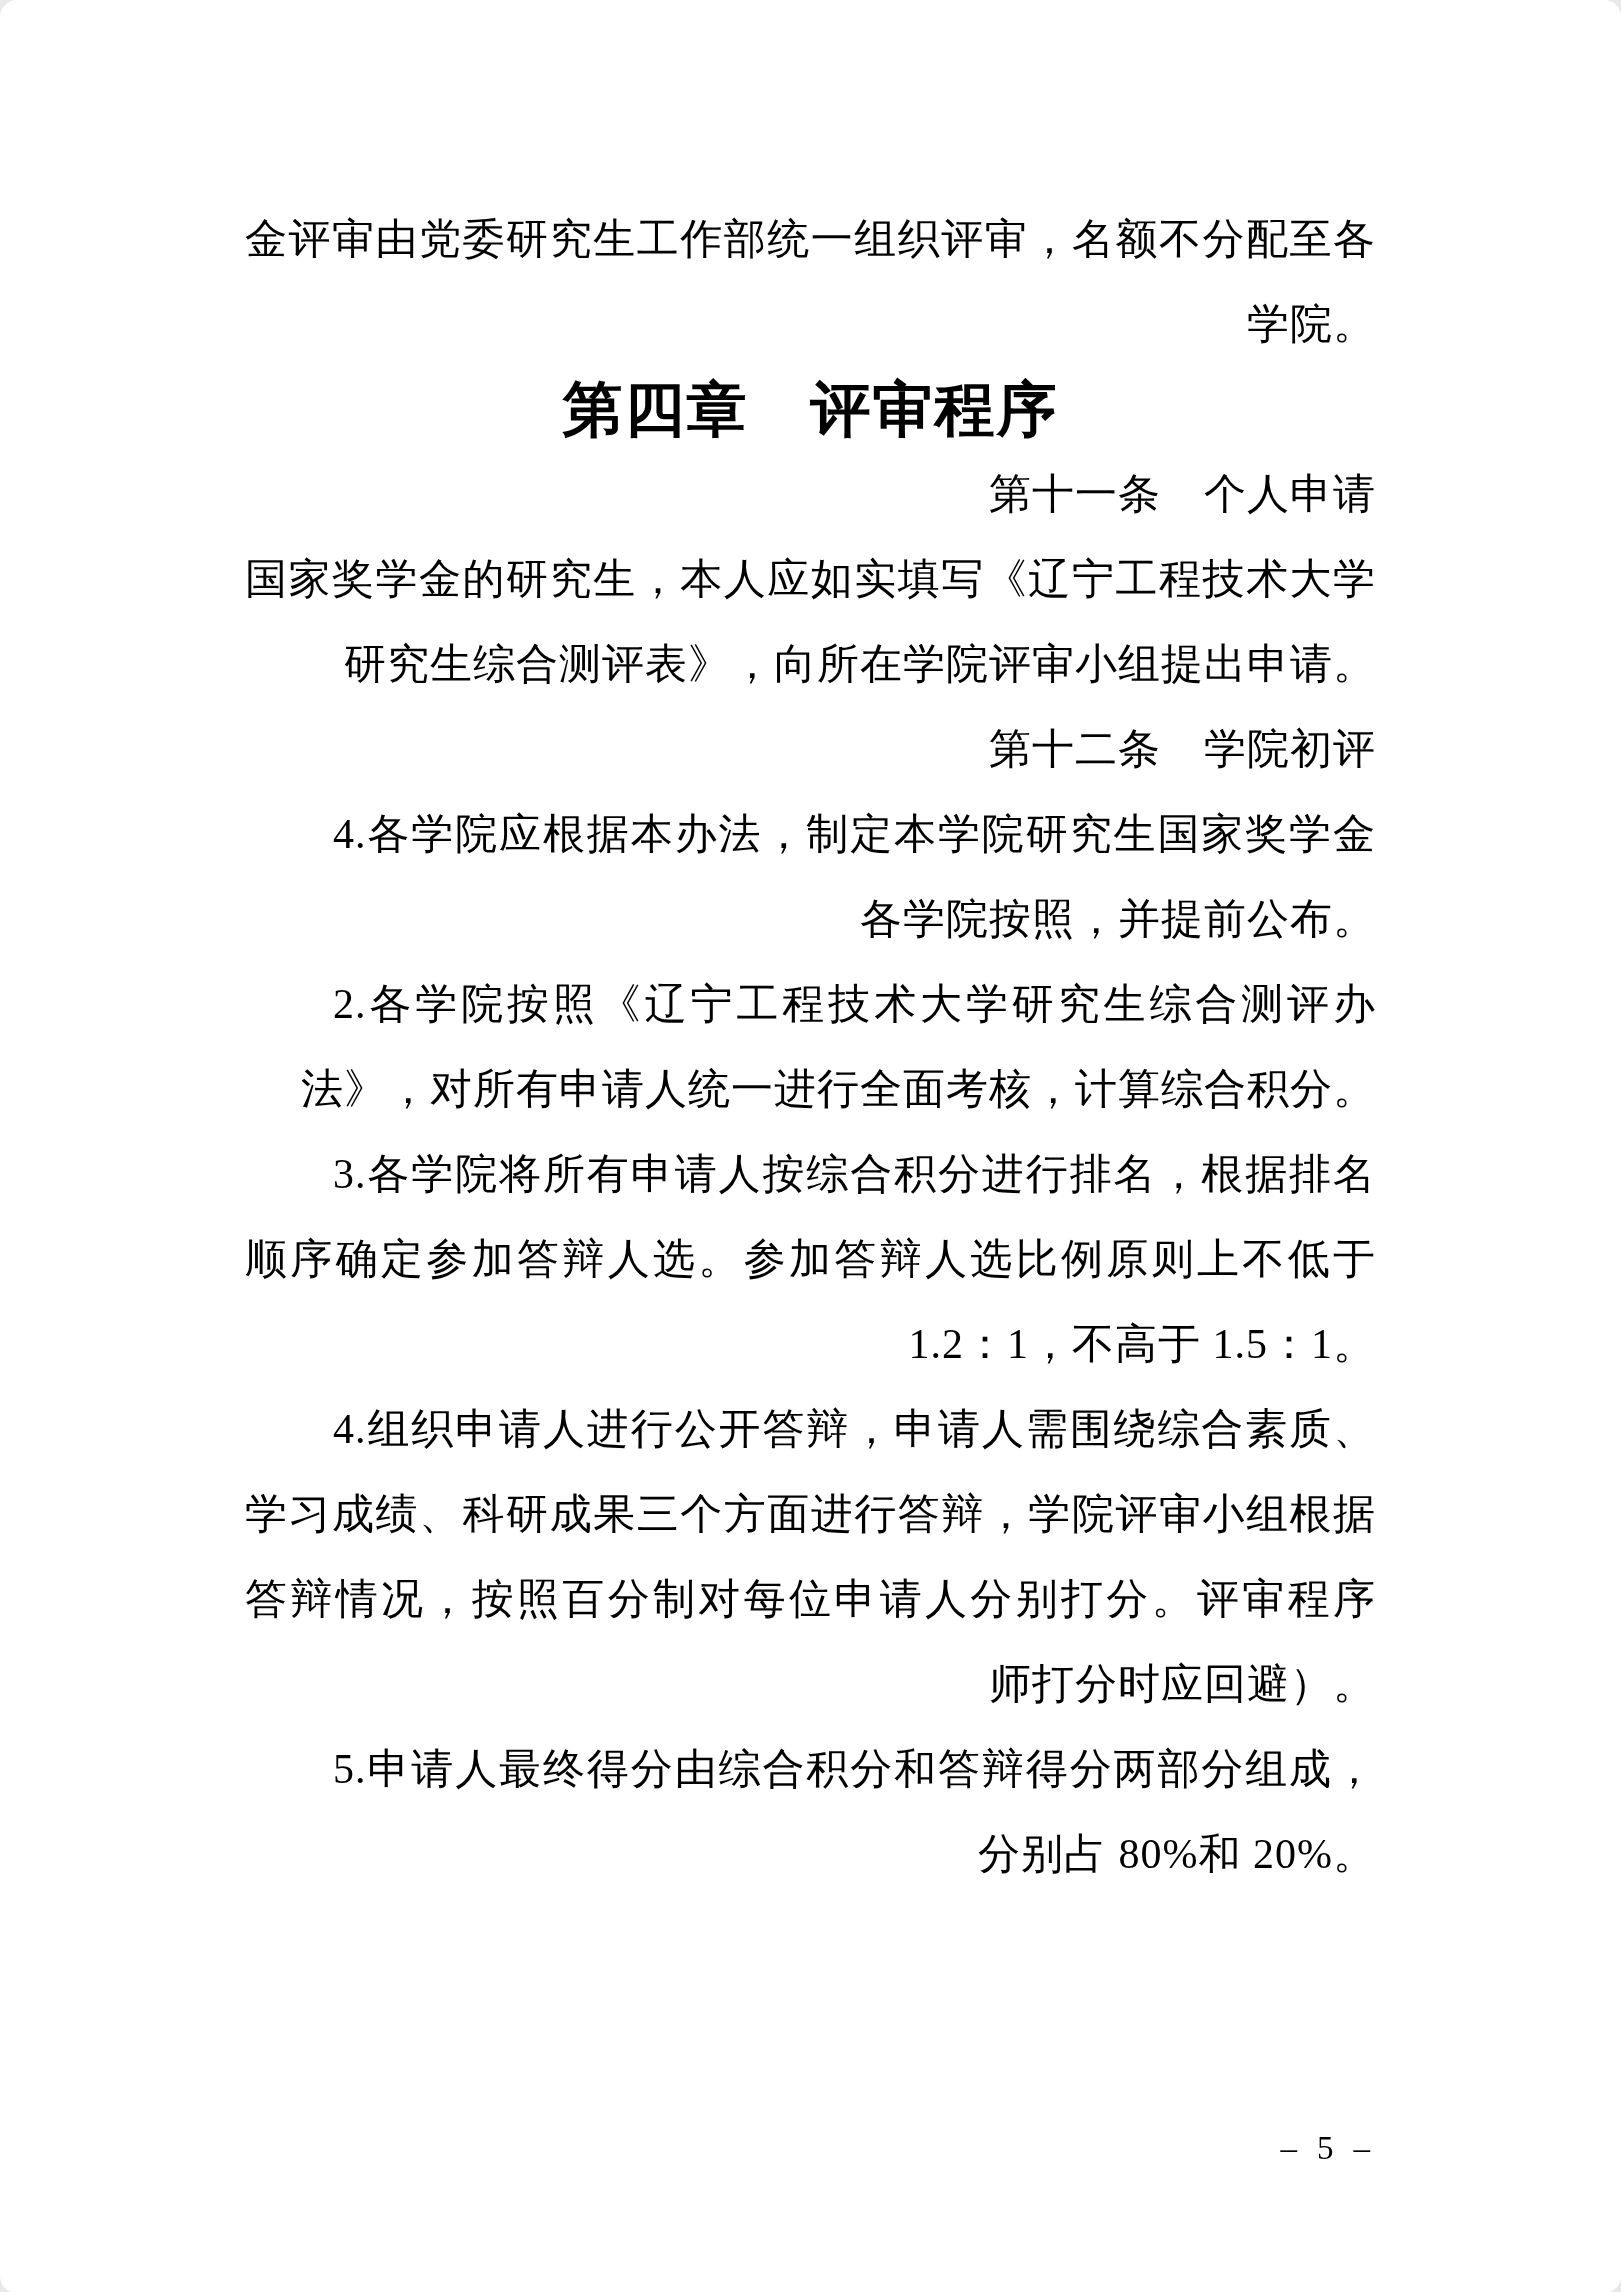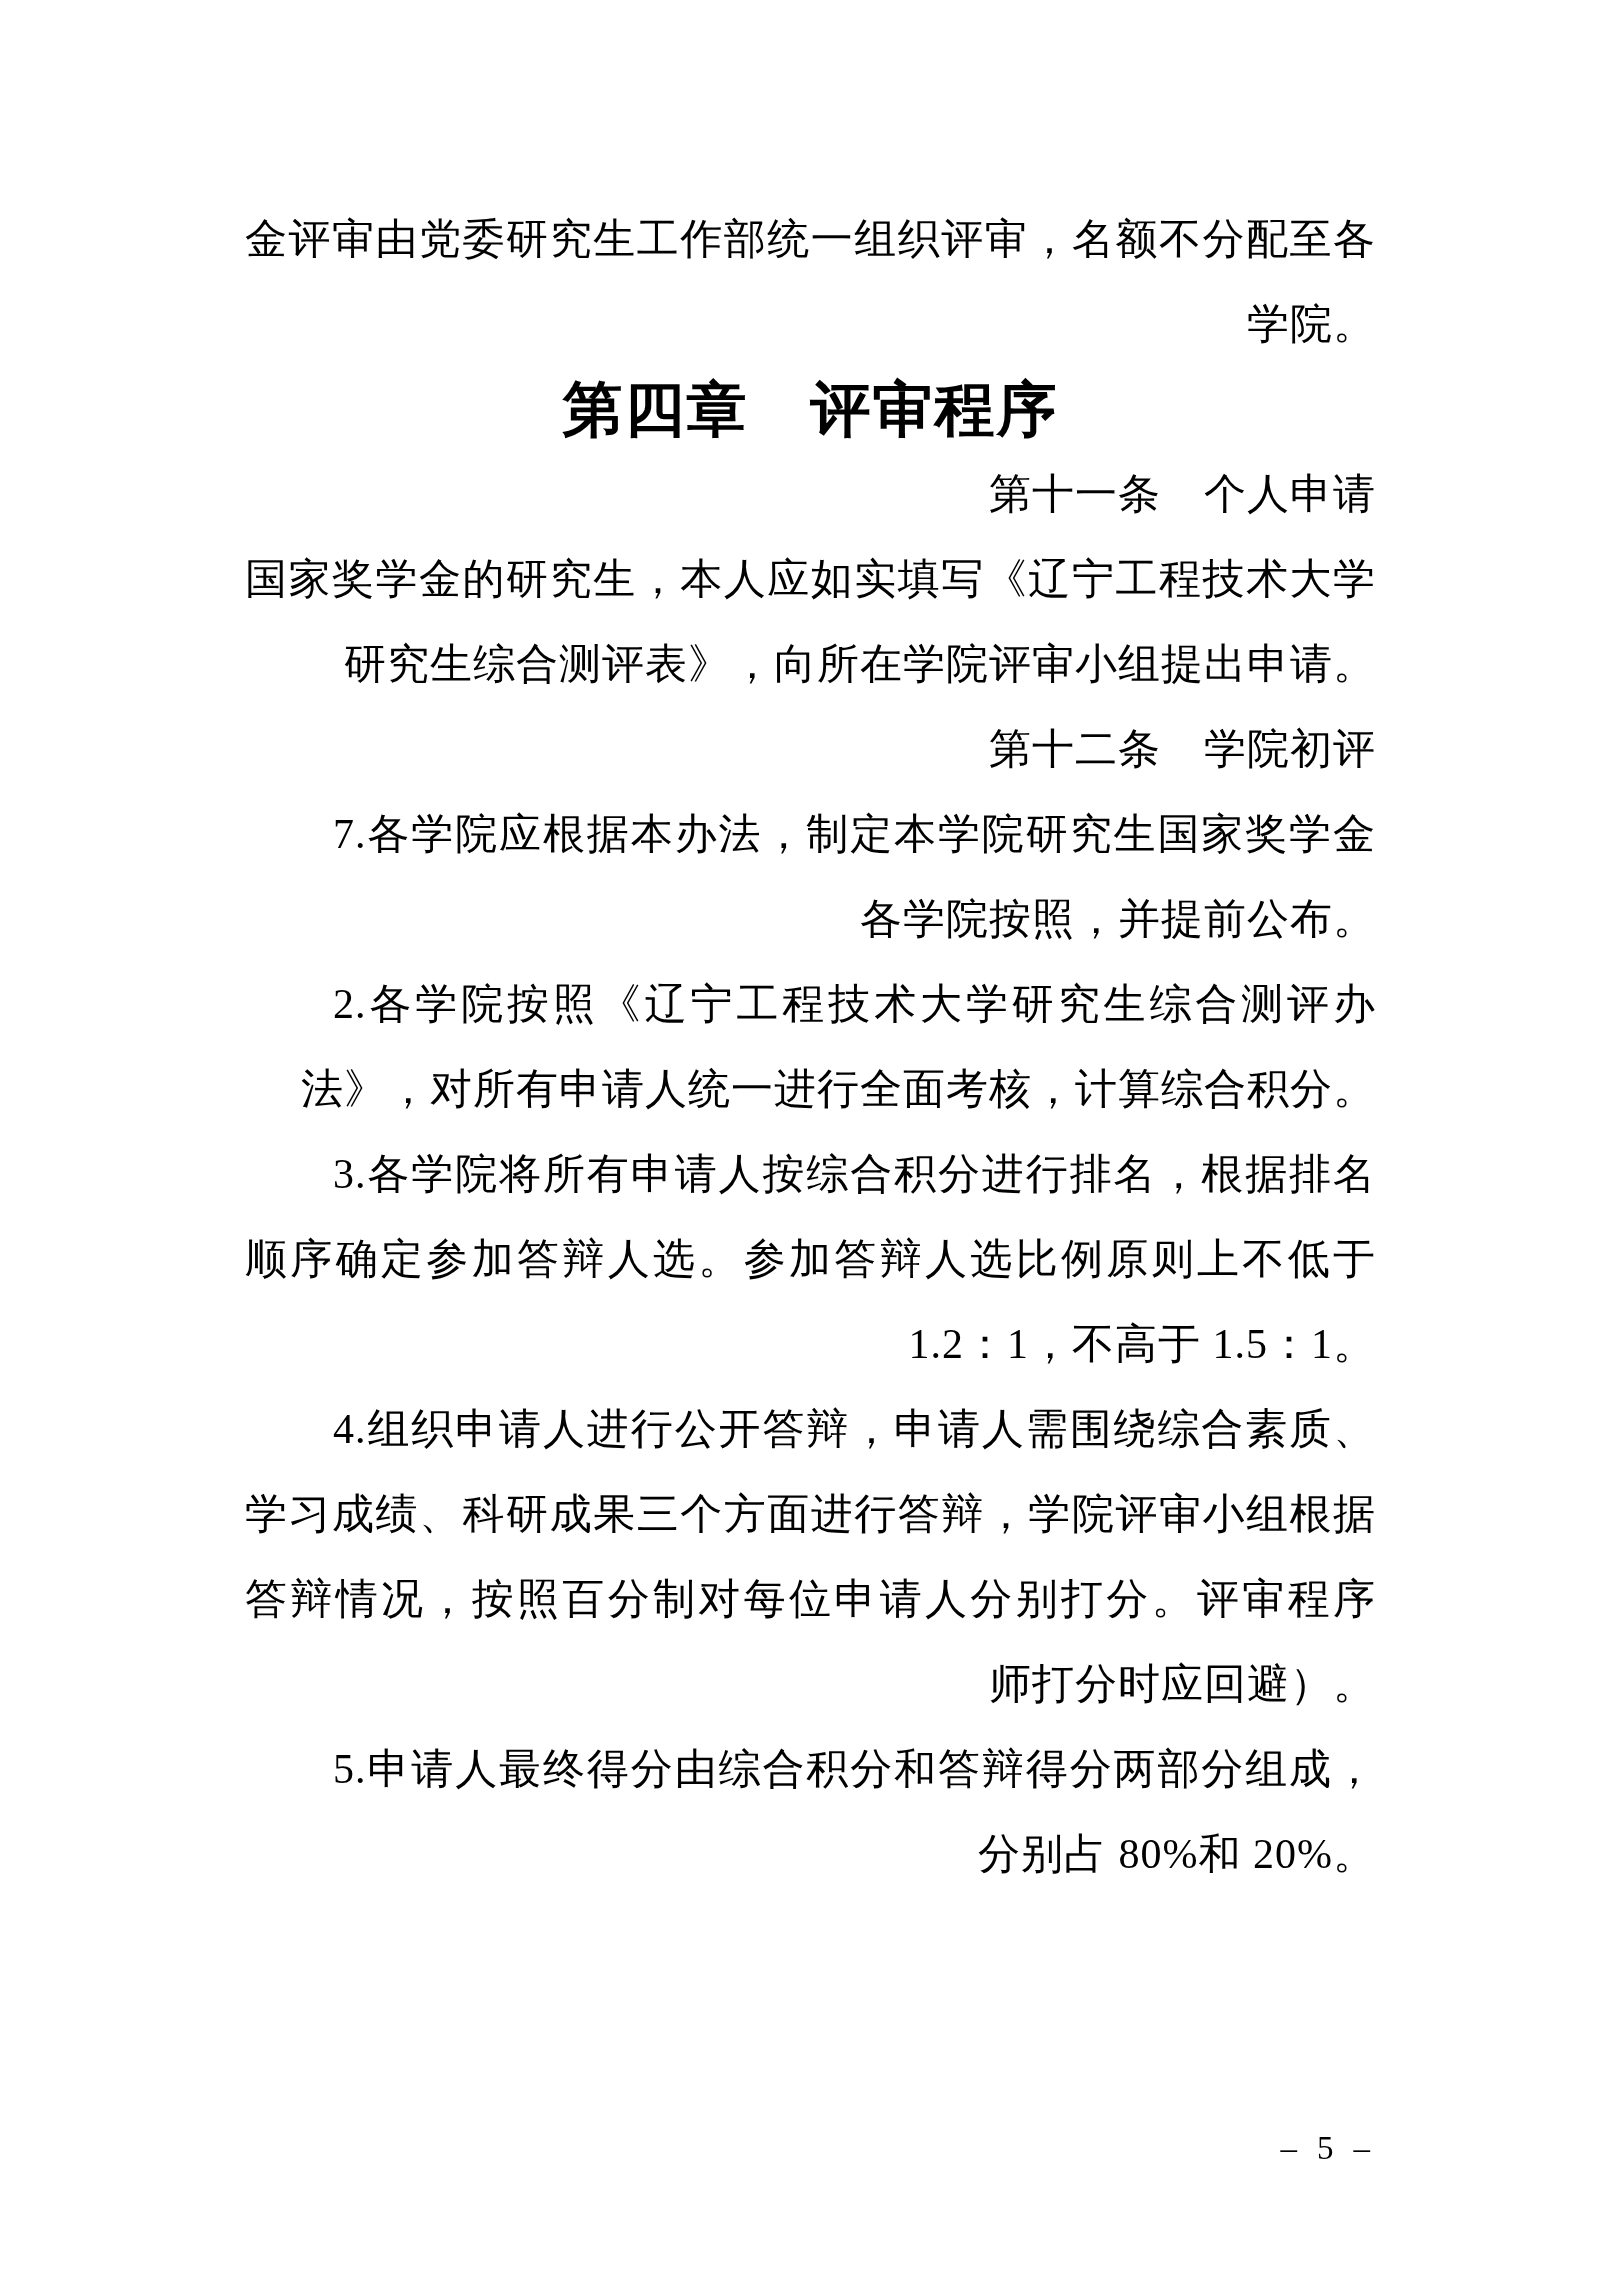--- a/index.html
+++ b/index.html
@@ -9,20 +9,21 @@
   }
   .page {
     position: relative;
     width: 1621px;
     height: 2293px;
     background: #ffffff;
     margin: 0 auto;
     overflow: hidden;
     font-family: "Liberation Serif", serif;
     color: #000000;
+    border-radius: 17px;
   }
   .content {
     position: absolute;
     left: 245px;
     top: 197px;
     width: 1131px;
   }
   .line {
     height: 85px;
     line-height: 85px;
@@ -64,21 +65,21 @@
 
 <div class="page">
   <div class="content">
     <div class="line full">金评审由党委研究生工作部统一组织评审，名额不分配至各</div>
     <div class="line">学院。</div>
     <div class="line heading">第四章　评审程序</div>
     <div class="line indent">第十一条　个人申请</div>
     <div class="line full">国家奖学金的研究生，本人应如实填写《辽宁工程技术大学</div>
     <div class="line">研究生综合测评表》，向所在学院评审小组提出申请。</div>
     <div class="line indent">第十二条　学院初评</div>
-    <div class="line indent full">7.各学院应根据本办法，制定本学院研究生国家奖学金</div>
+    <div class="line indent full">4.各学院应根据本办法，制定本学院研究生国家奖学金</div>
     <div class="line">各学院按照，并提前公布。</div>
     <div class="line indent full">2.各学院按照《辽宁工程技术大学研究生综合测评办</div>
     <div class="line">法》，对所有申请人统一进行全面考核，计算综合积分。</div>
     <div class="line indent full">3.各学院将所有申请人按综合积分进行排名，根据排名</div>
     <div class="line full">顺序确定参加答辩人选。参加答辩人选比例原则上不低于</div>
     <div class="line">1.2：1，不高于 1.5：1。</div>
     <div class="line indent full">4.组织申请人进行公开答辩，申请人需围绕综合素质、</div>
     <div class="line full">学习成绩、科研成果三个方面进行答辩，学院评审小组根据</div>
     <div class="line full">答辩情况，按照百分制对每位申请人分别打分。评审程序</div>
     <div class="line">师打分时应回避）。</div>

